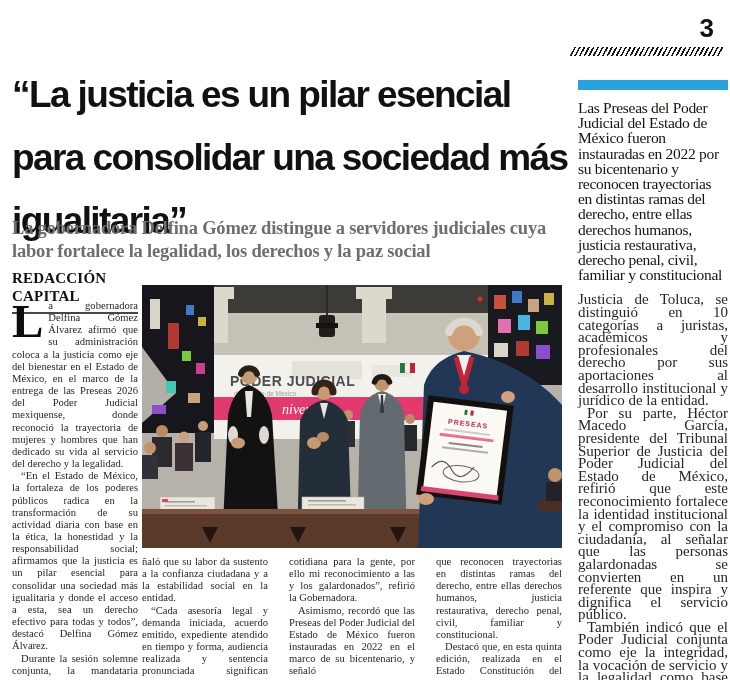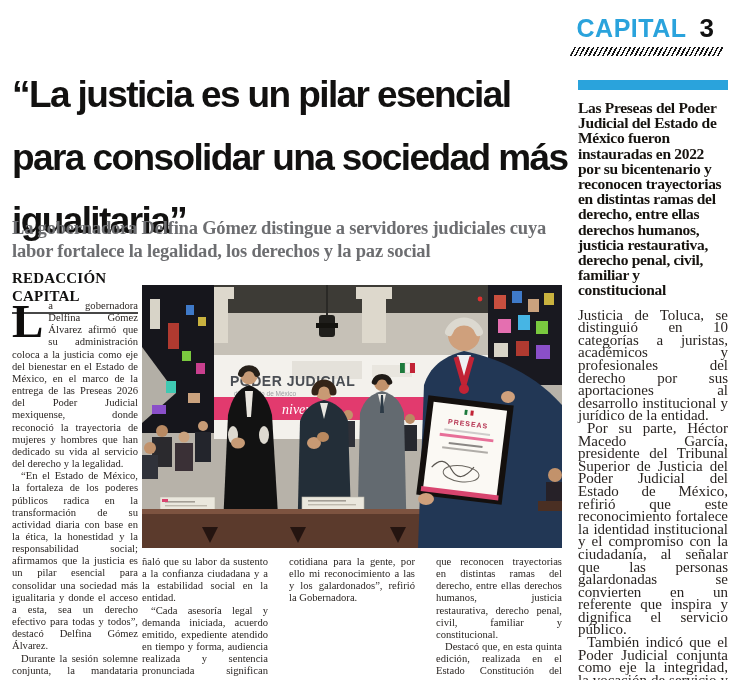--- a/index.html
+++ b/index.html
@@ -41,32 +41,31 @@
   .bottom-cols{position:absolute;left:142px;top:556px;width:420px;height:122px;
     display:flex;gap:21px;overflow:hidden;}
   .bottom-cols .col{width:126px;}
 
   
   .photo{position:absolute;left:142px;top:285px;width:420px;height:263px;margin:0;background:#b7b2a9;}
 
   
   .sidebar{position:absolute;left:578px;top:80px;width:150px;}
   .sidebar-bar{height:10px;background:var(--accent-blue);}
-  .pull-quote{margin:10px 0 0 0;font-family:"Liberation Serif",serif;font-weight:700;
+  .pull-quote{margin:10px 0 0 0;font-family:"Liberation Serif",serif;font-weight:400;
     font-size:15.5px;line-height:15.2px;color:#16130f;letter-spacing:-.3px;}
   .sidebar-body{margin-top:11px;font-size:15px;line-height:12.6px;}
 </style>
 </head>
 <body>
 
 <div class="page">
 
   <header class="masthead">
     <div class="masthead-row">
-      <span class="masthead-section">CAPITAL</span>
       <span class="masthead-page">3</span>
     </div>
     <div class="masthead-stripes"></div>
     <div class="masthead-local">LOCAL</div>
   </header>
 
   <h1 class="headline">“La justicia es un pilar esencial para consolidar una sociedad más igualitaria”</h1>
   <p class="deck">La gobernadora Delfina Gómez distingue a servidores judiciales cuya labor fortalece la legalidad, los derechos y la paz social</p>
   <div class="byline-wrap">
     <span class="byline">REDACCIÓN CAPITAL</span>
@@ -236,20 +235,21 @@
     </svg>
   </figure>
 
   <div class="bottom-cols bodycopy">
     <div class="col">
       <p class="para">ñaló que su labor da sustento a la confianza ciudadana y a la estabilidad social en la entidad.</p>
       <p class="para indent">“Cada asesoría legal y demanda iniciada, acuerdo emitido, expediente atendido en tiempo y forma, audiencia realizada y sentencia pronunciada significan justicia</p>
     </div>
     <div class="col">
       <p class="para">cotidiana para la gente, por ello mi reconocimiento a las y los galardonados”, refirió la Gobernadora.</p>
+      <p class="para indent">Asimismo, recordó que las Preseas del Poder Judicial del Estado de México fueron instauradas en 2022 en el marco de su bicentenario, y señaló</p>
     </div>
     <div class="col">
       <p class="para">que reconocen trayectorias en distintas ramas del derecho, entre ellas derechos humanos, justicia restaurativa, derecho penal, civil, familiar y constitucional.</p>
       <p class="para indent">Destacó que, en esta quinta edición, realizada en el Estado Constitución del Palacio de</p>
     </div>
   </div>
 
   <aside class="sidebar">
     <div class="sidebar-bar"></div>
     <p class="pull-quote">Las Preseas del Poder Judicial del Estado de México fueron instauradas en 2022 por su bicentenario y reconocen trayectorias en distintas ramas del derecho, entre ellas derechos humanos, justicia restaurativa, derecho penal, civil, familiar y constitucional</p>

